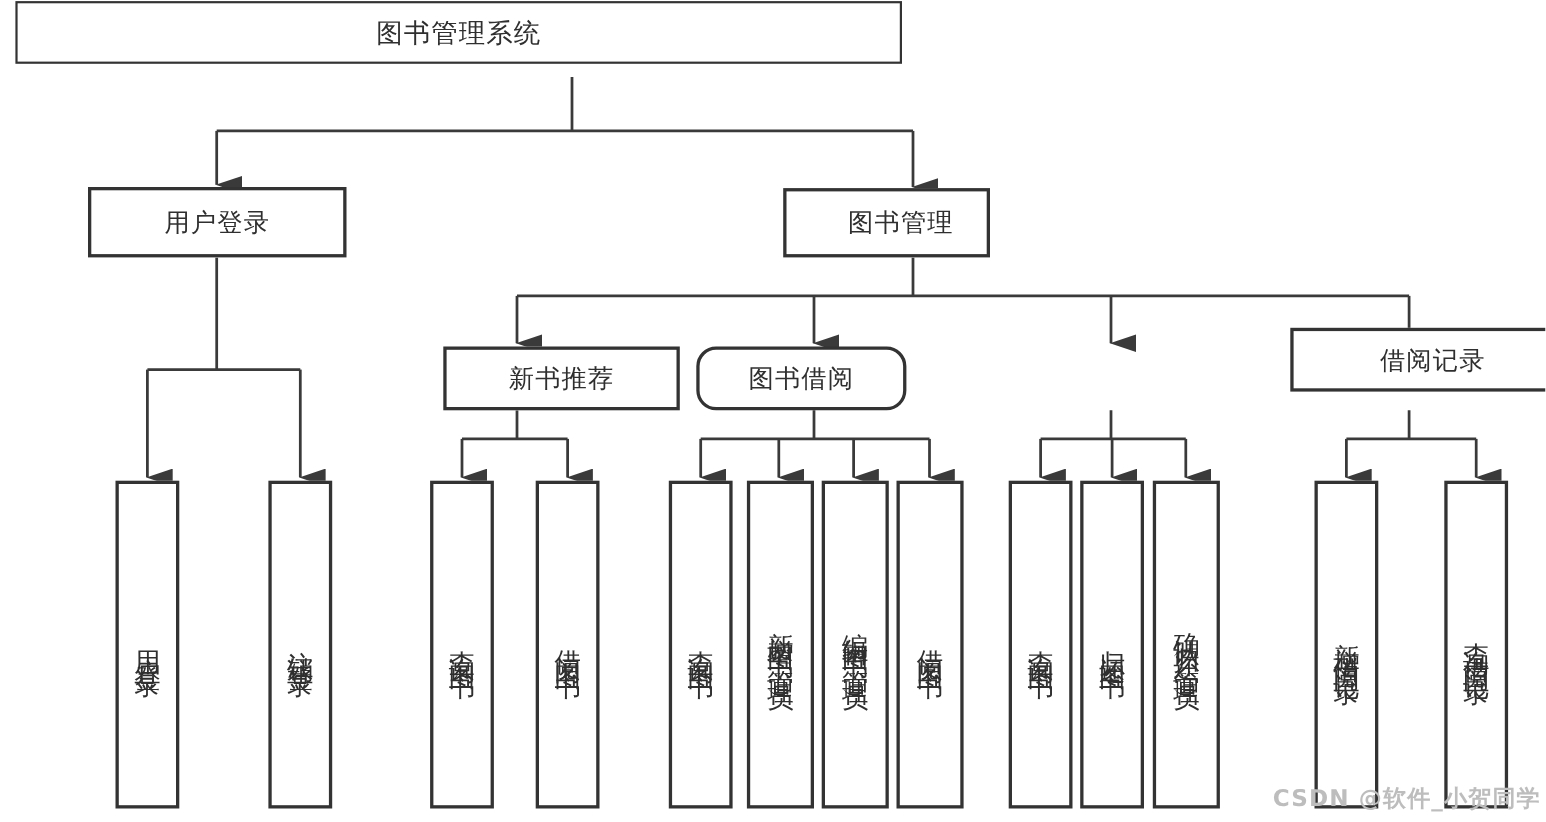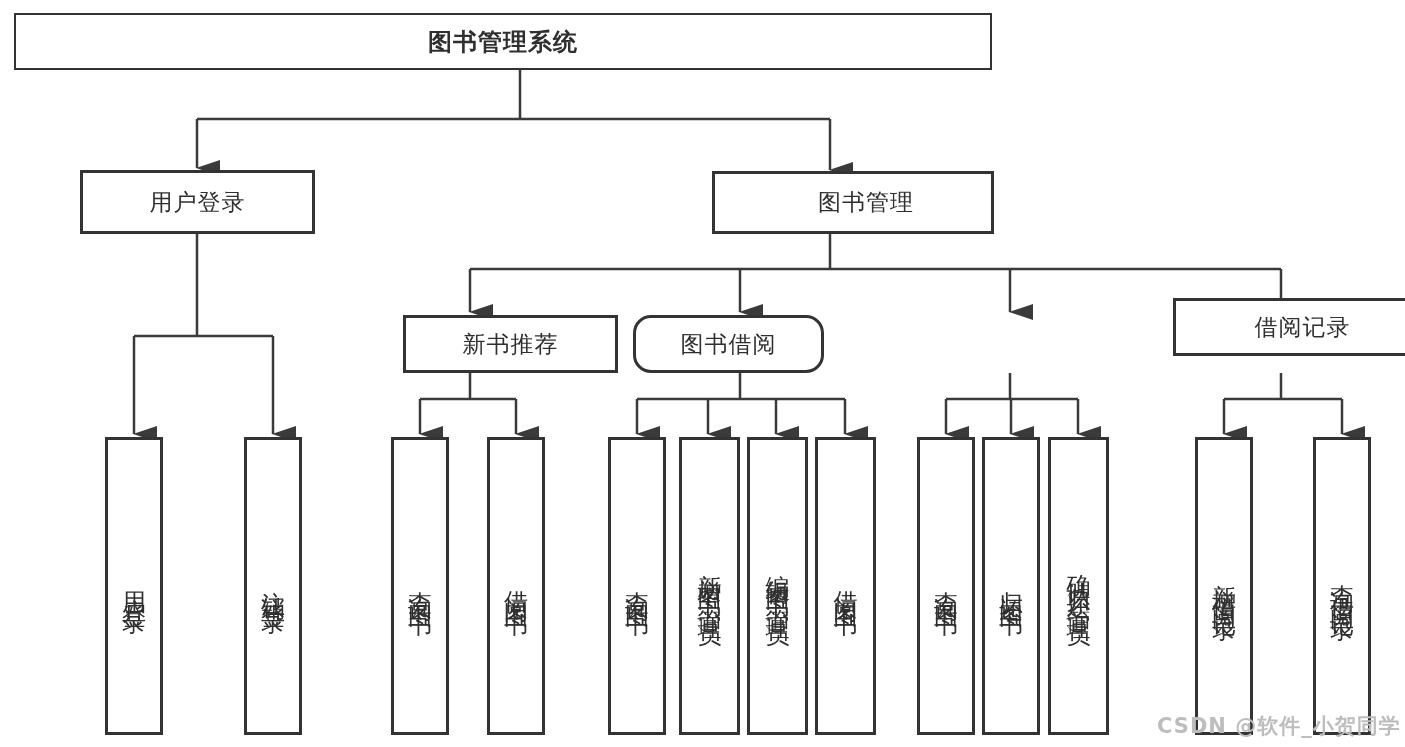--- a/index.html
+++ b/index.html
@@ -113,28 +113,28 @@
     <line x1="845" y1="399" x2="845" y2="434" marker-end="url(#arrow)"></line>
 
     <line x1="946" y1="399" x2="946" y2="434" marker-end="url(#arrow)"></line>
     <line x1="1011" y1="399" x2="1011" y2="434" marker-end="url(#arrow)"></line>
     <line x1="1078" y1="399" x2="1078" y2="434" marker-end="url(#arrow)"></line>
 
     <line x1="1224" y1="399" x2="1224" y2="434" marker-end="url(#arrow)"></line>
     <line x1="1342" y1="399" x2="1342" y2="434" marker-end="url(#arrow)"></line>
   </svg>
 
-  <div class="node root-box" style="left:14px; top:13px; width:978px; height:57px;font-weight:bold;">
+  <div class="node root-box" style="left:14px; top:1px; width:806px; height:57px;">
     <span>图书管理系统</span>
   </div>
 
   <div class="node" style="left:80px; top:170px; width:235px; height:64px;">
     <span>用户登录</span>
   </div>
-  <div class="node" style="left:712px; top:171px; width:282px; height:63px;padding-left:26px;">
+  <div class="node" style="left:712px; top:171px; width:188px; height:63px;padding-left:26px;">
     <span>图书管理</span>
   </div>
 
   <div class="node" style="left:363px; top:315px; width:215px; height:58px;margin-left:40px;">
     <span>新书推荐</span>
   </div>
   <div class="node" style="left:633px; top:315px; width:191px; height:58px;border-radius:18px;">
     <span>图书借阅</span>
   </div>
   <div class="node" style="left:1173px; top:298px; width:259px; height:58px;">

